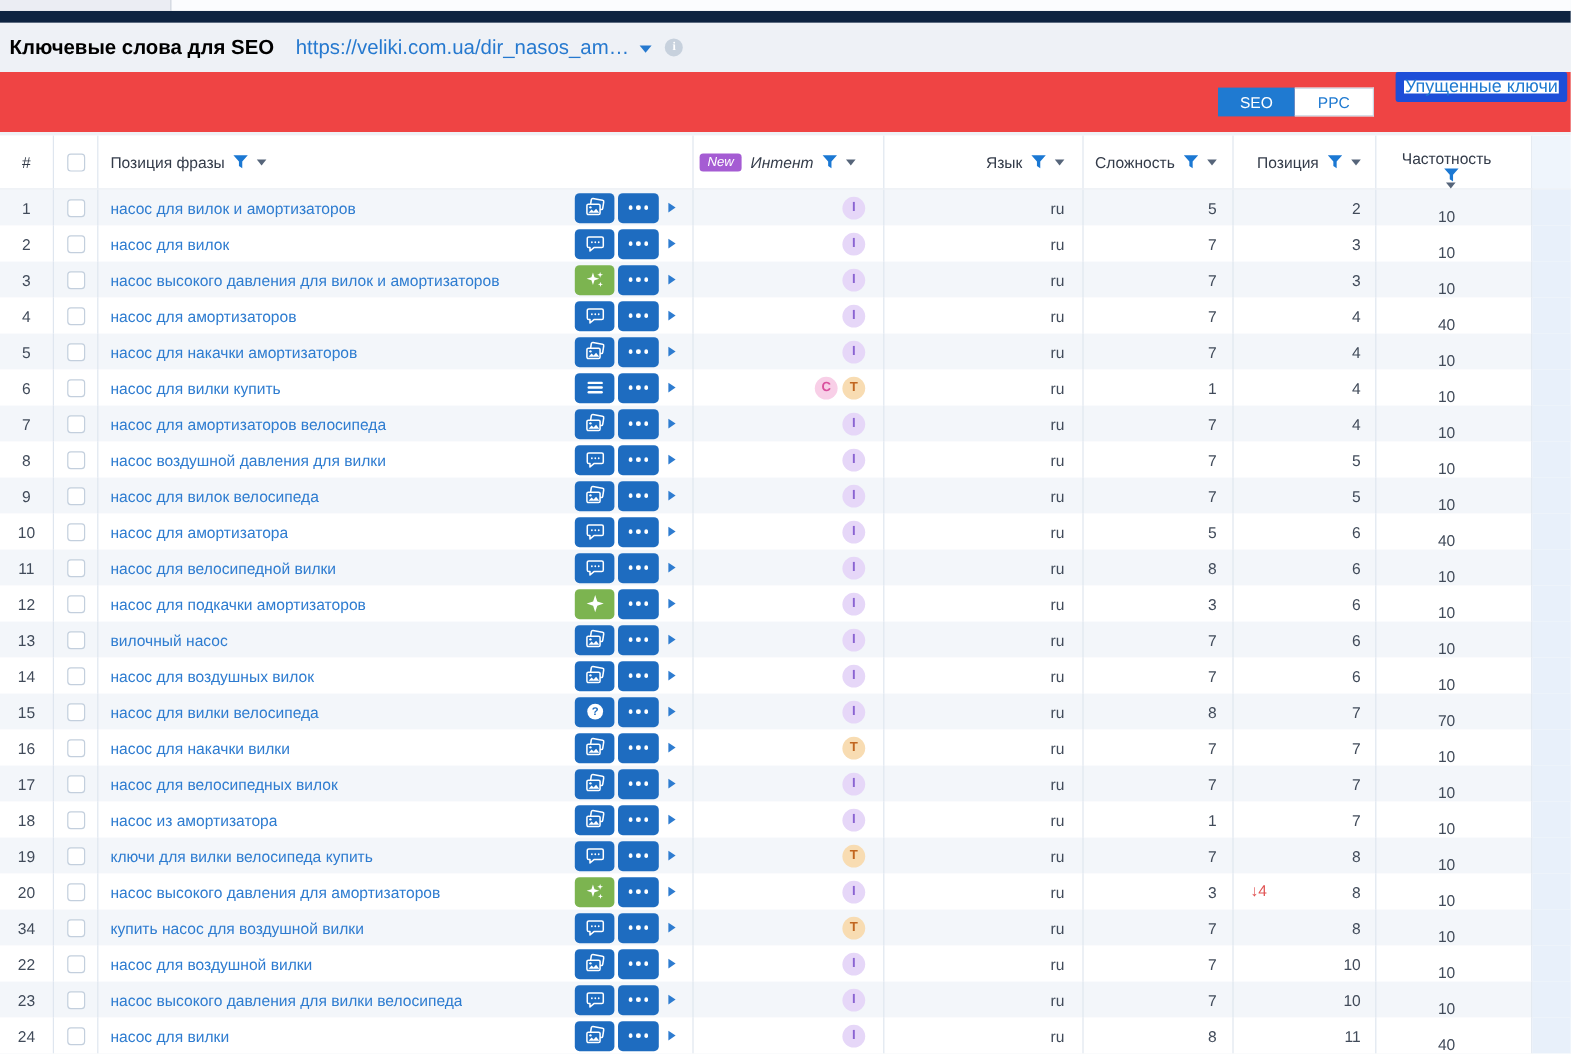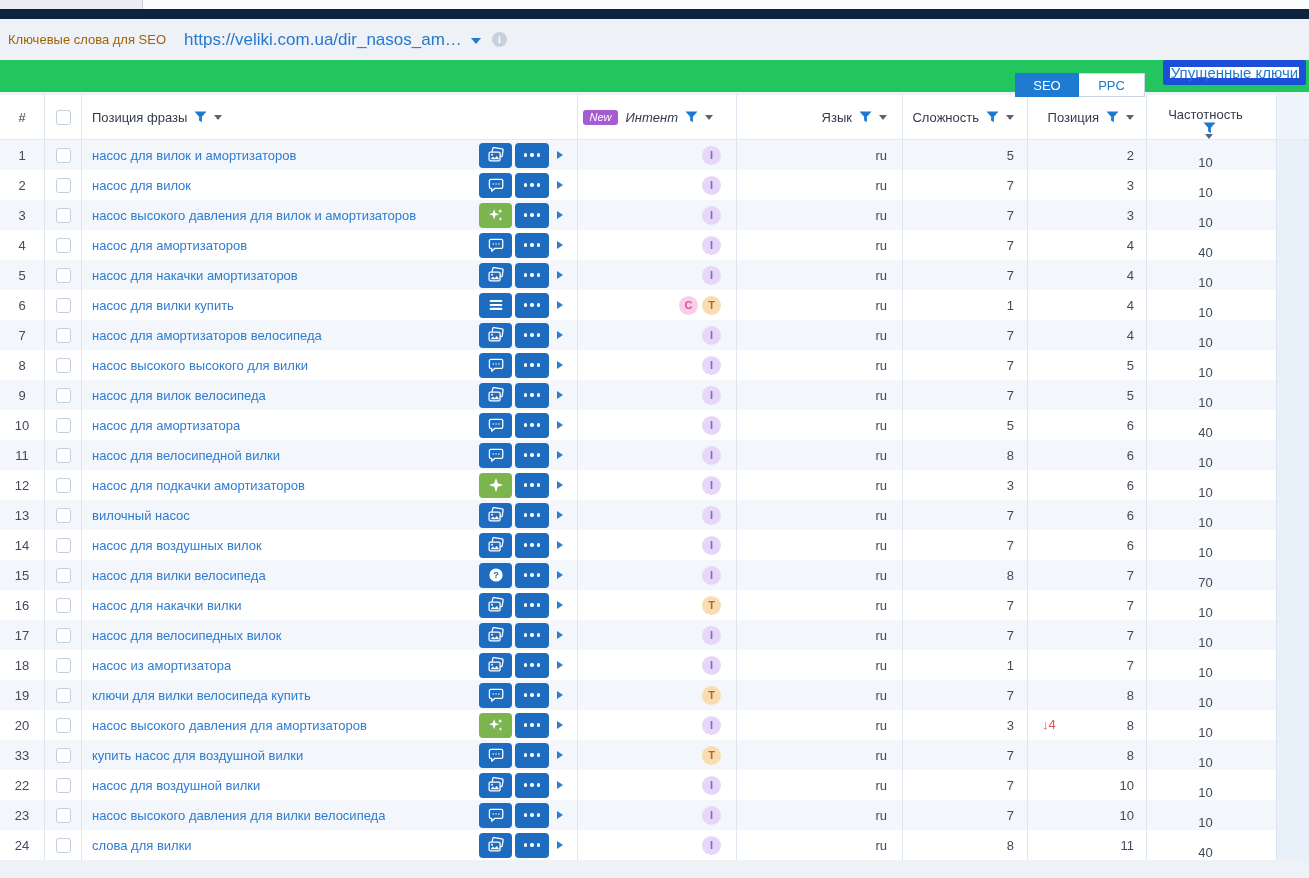--- a/index.html
+++ b/index.html
@@ -7,30 +7,30 @@
   .app { width:1309px; height:878px; position:relative; background:#eef1f6; overflow:hidden; }
 
   
   .top-strip { height:9px; display:flex; background:#fbfcfe; }
   .top-strip .seg-left { width:143px; background:#ebedf3; border-right:1px solid #c9cfda; }
   .top-strip .seg-right { flex:1; background:#fbfcfe; }
   .navbar { height:10px; background:#0d2340; }
 
   
   .page-head { height:41px; display:flex; align-items:center; padding-left:8px; background:#eef1f6; }
-  .page-title { font-size:13px; font-weight:normal; color:#a16207; }
+  .page-title { font-size:17px; font-weight:bold; color:#000000; }
   .page-url { margin-left:18px; font-size:17px; color:#2679cf; text-decoration:none; white-space:nowrap; }
   .url-caret { width:0; height:0; border-left:5px solid transparent; border-right:5px solid transparent;
                border-top:6px solid #2679cf; margin-left:9px; margin-top:3px; }
   .info-badge { width:15px; height:15px; border-radius:50%; background:#c7d1dd; color:#fff;
                 font-size:10px; font-weight:bold; display:flex; align-items:center; justify-content:center;
                 margin-left:11px; font-family:"Liberation Serif", serif; }
 
   
-  .toolbar { height:32px; background:#22c55e; position:relative; }
+  .toolbar { height:50px; background:#ef4444; position:relative; }
   .seg { position:absolute; top:13px; right:164px; display:flex; height:24px; }
   .seg-btn { font-size:13px; display:flex; align-items:center; justify-content:center; cursor:default; }
   .seg-seo { width:64px; background:#1f7ad1; color:#ffffff; }
   .seg-ppc { width:66px; background:#ffffff; color:#1f7ad1; border:1px solid #ccd6e2; border-left:none; }
   .missed-btn { position:absolute; top:0; right:3px; width:143px; height:25px; background:#ffffff;
                 border:7px solid #1d4ed8; border-radius:2px; color:#1f7ad1; font-size:15px;
                 display:flex; align-items:center; justify-content:center; }
   .gap3 { height:3px; }
 
   
@@ -489,21 +489,21 @@
     <div class="cell c-extra"></div>
   </div>
         <div class="trow">
     <div class="cell c-num">
       <span class="rownum">8</span>
     </div>
     <div class="cell c-check">
       <span class="checkbox"></span>
     </div>
     <div class="cell c-phrase">
-      <a class="phrase-link">насос высокого высокого для вилки</a>
+      <a class="phrase-link">насос воздушной давления для вилки</a>
       <span class="icon-group">
         <span class="type-icon">
                 <svg viewBox="0 0 24 24">
     <path d="M5 4.6h14.2c1 0 1.8.8 1.8 1.8v8.2c0 1-.8 1.8-1.8 1.8h-8.6l-4.4 3.8v-3.8H5c-1 0-1.8-.8-1.8-1.8V6.4c0-1 .8-1.8 1.8-1.8z" fill="none" stroke="#fff" stroke-width="1.7" stroke-linejoin="round"></path>
     <circle cx="8.3" cy="10.5" r="1" fill="#fff"></circle>
                   <circle cx="12.1" cy="10.5" r="1" fill="#fff"></circle>
                   <circle cx="15.9" cy="10.5" r="1" fill="#fff"></circle>
   </svg>
               </span>
         <span class="more-btn">
@@ -1061,21 +1061,21 @@
       <span class="pos-change" style="display: block;">↓4</span>
       <span class="val">8</span>
     </div>
     <div class="cell c-freq">
       <span class="val">10</span>
     </div>
     <div class="cell c-extra"></div>
   </div>
         <div class="trow odd">
     <div class="cell c-num">
-      <span class="rownum">33</span>
+      <span class="rownum">34</span>
     </div>
     <div class="cell c-check">
       <span class="checkbox"></span>
     </div>
     <div class="cell c-phrase">
       <a class="phrase-link">купить насос для воздушной вилки</a>
       <span class="icon-group">
         <span class="type-icon">
                 <svg viewBox="0 0 24 24">
     <path d="M5 4.6h14.2c1 0 1.8.8 1.8 1.8v8.2c0 1-.8 1.8-1.8 1.8h-8.6l-4.4 3.8v-3.8H5c-1 0-1.8-.8-1.8-1.8V6.4c0-1 .8-1.8 1.8-1.8z" fill="none" stroke="#fff" stroke-width="1.7" stroke-linejoin="round"></path>
@@ -1201,21 +1201,21 @@
     <div class="cell c-extra"></div>
   </div>
         <div class="trow">
     <div class="cell c-num">
       <span class="rownum">24</span>
     </div>
     <div class="cell c-check">
       <span class="checkbox"></span>
     </div>
     <div class="cell c-phrase">
-      <a class="phrase-link">слова для вилки</a>
+      <a class="phrase-link">насос для вилки</a>
       <span class="icon-group">
         <span class="type-icon">
                 <svg viewBox="0 0 24 24">
     <g stroke="#fff" stroke-width="1.7" stroke-linejoin="round">
       <rect x="7" y="2.8" width="14" height="10.5" rx="1.6" fill="none" transform="rotate(9 14 8)"></rect>
       <rect x="2.8" y="8.2" width="14.6" height="11.5" rx="1.6" fill="#1e6cc0"></rect>
     </g>
     <circle cx="6.7" cy="11.7" r="1.3" fill="#fff"></circle>
     <path d="M4.6 17.7 l3.4-3.7 2.2 2.2 2.8-3 3.5 4.5z" fill="#fff"></path>
   </svg>

